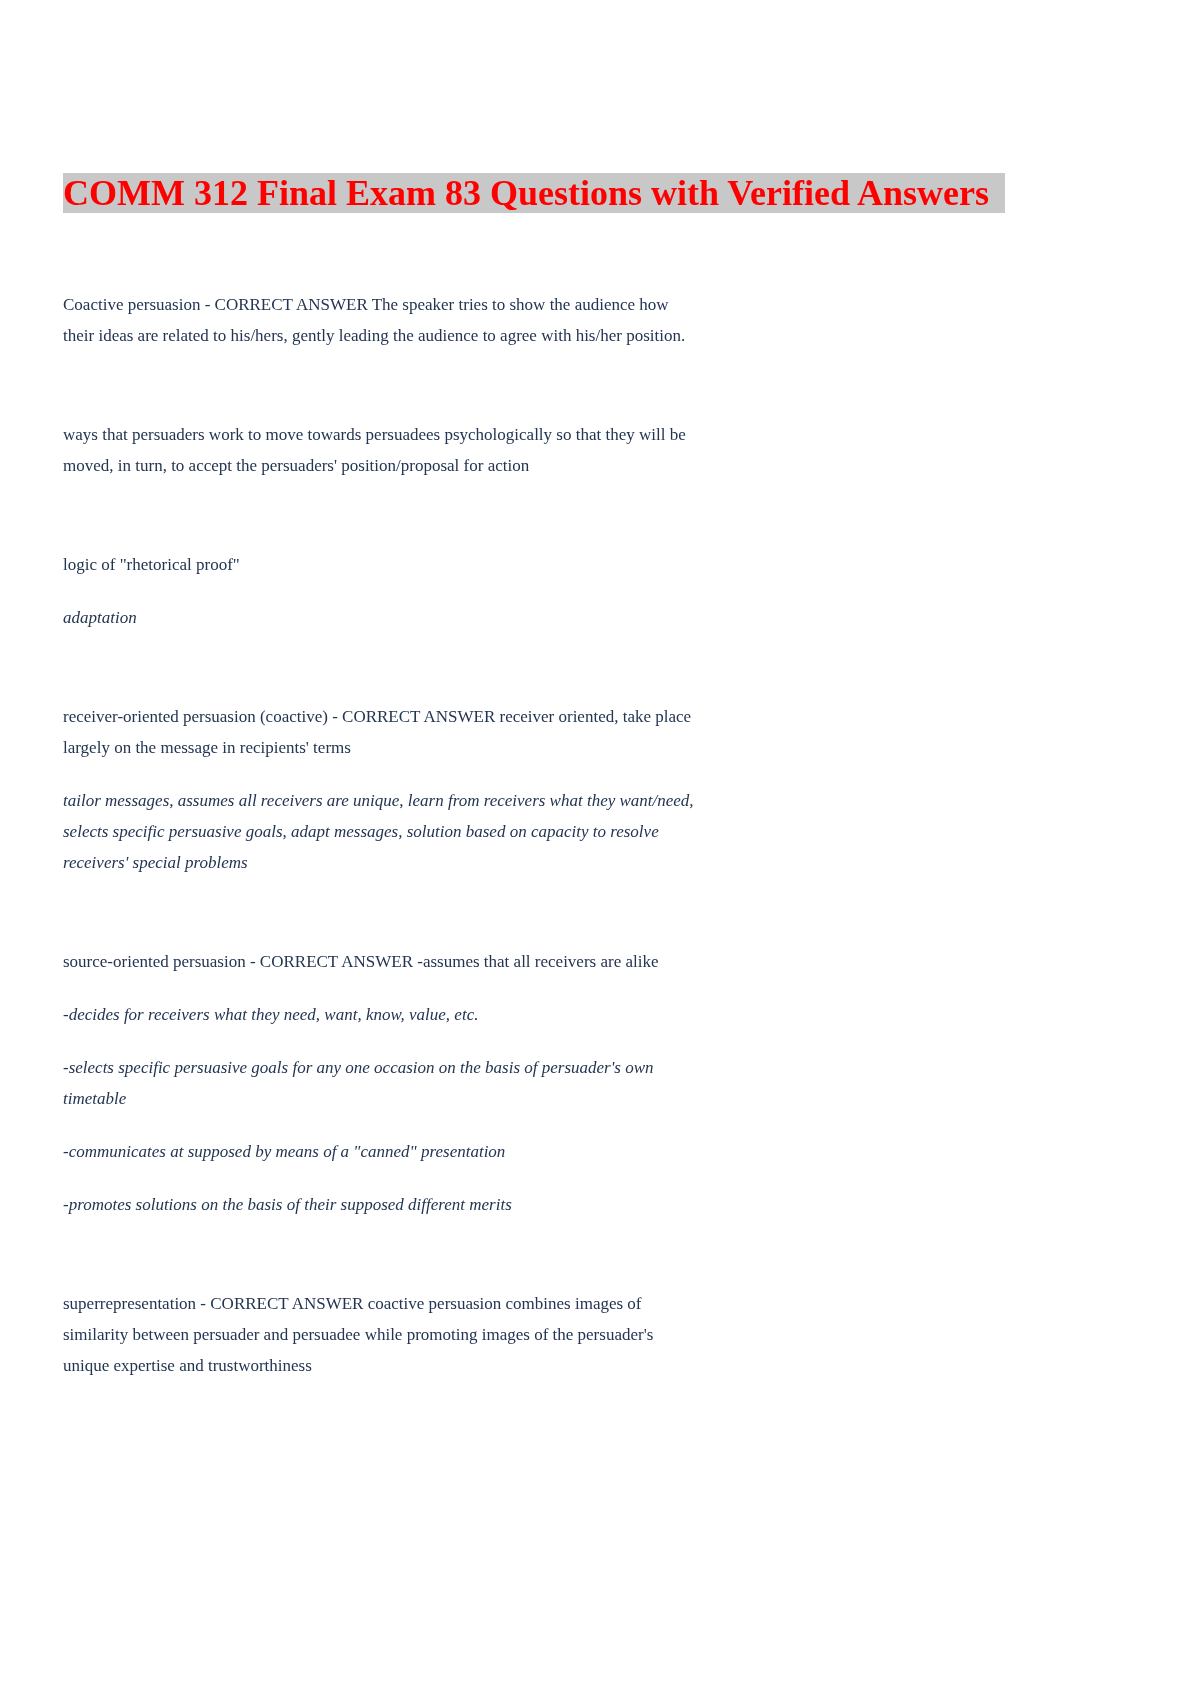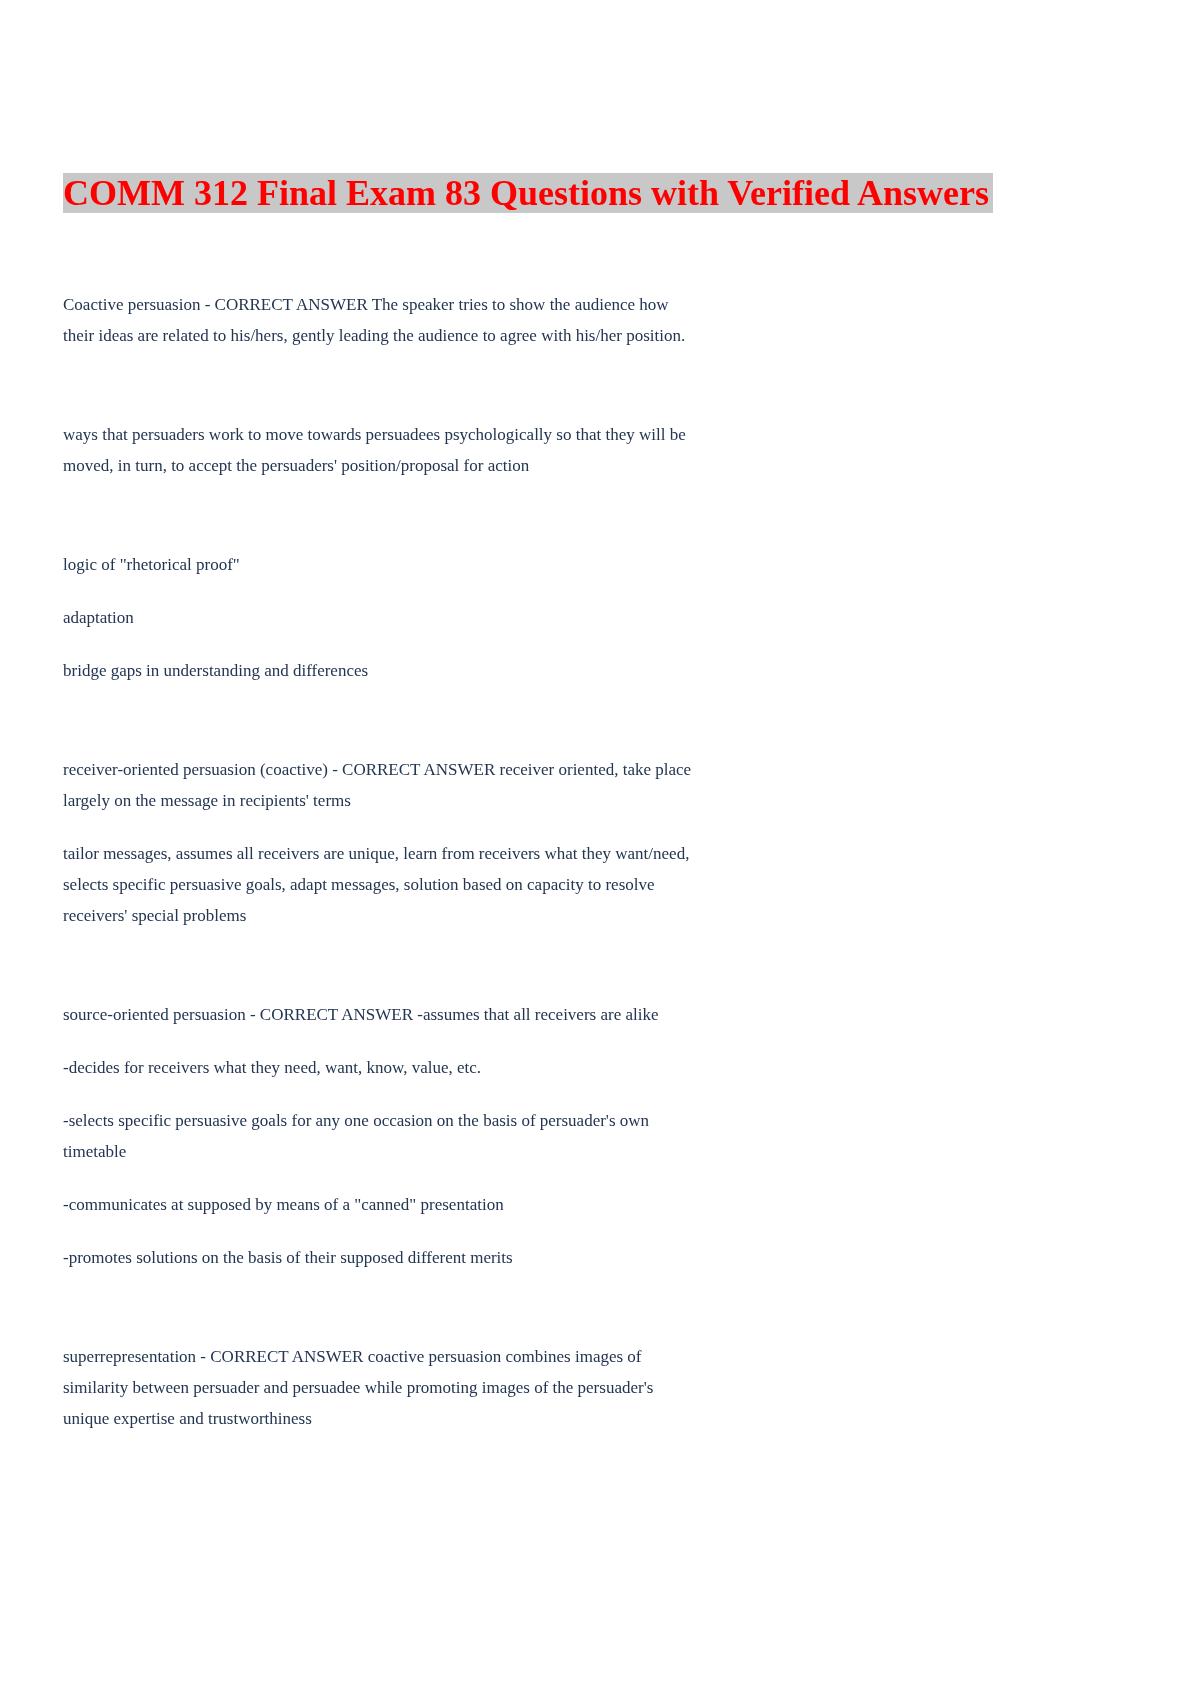--- a/index.html
+++ b/index.html
@@ -32,47 +32,46 @@
   }
   .doc-title {
     margin-top: 173px;
   }
   .doc-title .highlight {
     display: inline-block;
     background: var(--title-highlight);
     color: var(--title-color);
     font-size: 36px;
     line-height: 40px;
-    padding-right: 4px;
+    padding-right: 16px;
     white-space: nowrap;
   }
   .para {
     color: var(--body-text);
     font-size: 17px;
     line-height: 31px;
     white-space: pre-line;
   }
   .gap-first { margin-top: 76px; }
   .gap-large { margin-top: 68px; }
-  .gap-small { margin-top: 22px; }
+  .gap-small { margin-top: 22px; font-style: italic; }
 </style>
 </head>
 <body>
 
 <div class="page">
   <div class="content">
     <h1 class="doc-title"><span class="highlight">COMM 312 Final Exam 83 Questions with Verified Answers</span></h1>
     <div>
         <div class="para gap-first">Coactive persuasion - CORRECT ANSWER The speaker tries to show the audience how
 their ideas are related to his/hers, gently leading the audience to agree with his/her position.</div>
         <div class="para gap-large">ways that persuaders work to move towards persuadees psychologically so that they will be
 moved, in turn, to accept the persuaders' position/proposal for action</div>
         <div class="para gap-large">logic of "rhetorical proof"</div>
         <div class="para gap-small">adaptation</div>
-        <div class="para gap-small">bridge gaps in understanding and differences</div>
         <div class="para gap-large">receiver-oriented persuasion (coactive) - CORRECT ANSWER receiver oriented, take place
 largely on the message in recipients' terms</div>
         <div class="para gap-small">tailor messages, assumes all receivers are unique, learn from receivers what they want/need,
 selects specific persuasive goals, adapt messages, solution based on capacity to resolve
 receivers' special problems</div>
         <div class="para gap-large">source-oriented persuasion - CORRECT ANSWER -assumes that all receivers are alike</div>
         <div class="para gap-small">-decides for receivers what they need, want, know, value, etc.</div>
         <div class="para gap-small">-selects specific persuasive goals for any one occasion on the basis of persuader's own
 timetable</div>
         <div class="para gap-small">-communicates at supposed by means of a "canned" presentation</div>

